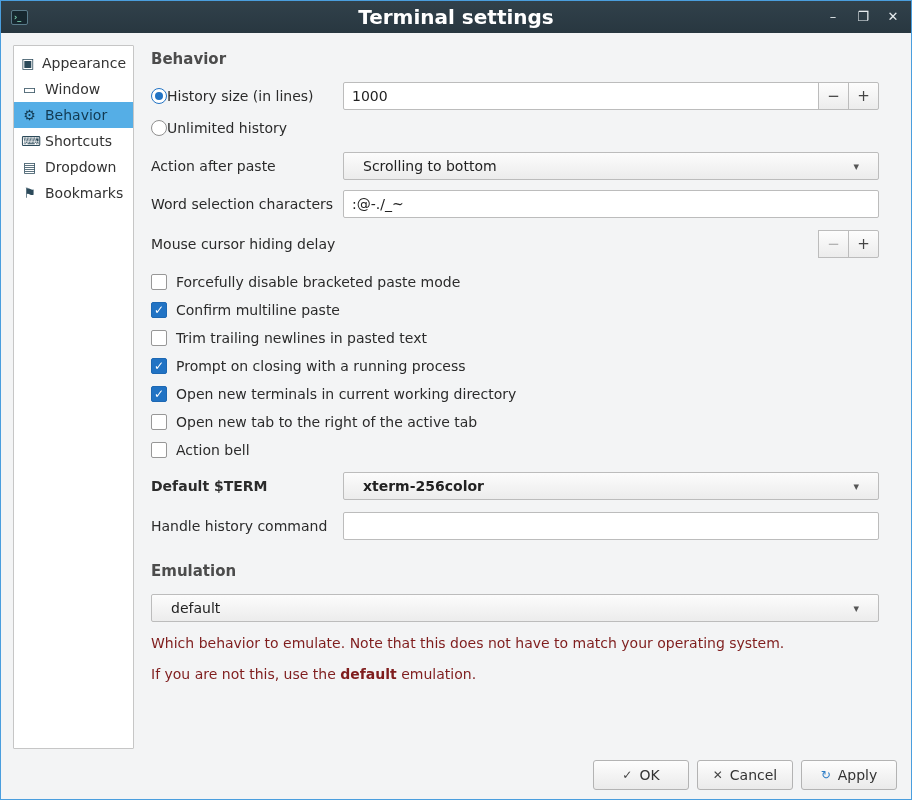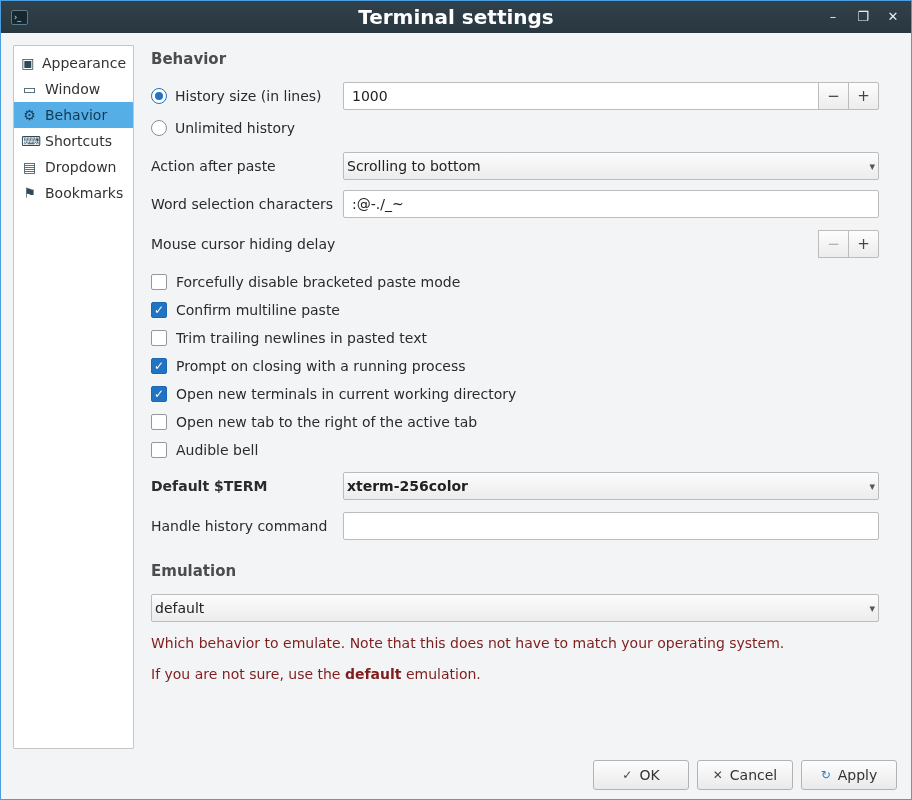--- a/index.html
+++ b/index.html
@@ -64,21 +64,21 @@
   .content {
     flex: 1 1 auto;
     padding: 5px 32px 0 17px;
     min-width: 0;
   }
   h2.section {
     font-size: 15px; font-weight: bold; color: #4c4c4c;
     margin: 0 0 14px 0;
   }
   .row { display: flex; align-items: center; margin: 0 0 10px 0; }
-  .lblcol { flex: 0 0 192px; display: flex; align-items: center; gap: 8px; color: #2b2b2b; }
+  .lblcol { flex: 0 0 192px; display: flex; align-items: center; gap: 0; color: #2b2b2b; }
   .ctl { flex: 1 1 auto; display: flex; align-items: stretch; }
   
   input.text {
     flex: 1 1 auto; height: 28px;
     border: 1px solid #bcbcbc; border-radius: 2px;
     background: #fff; padding: 0 8px;
     font: 14px "DejaVu Sans", sans-serif; color: #222;
     outline: none; min-width: 0;
   }
   .spin input.text { border-radius: 2px 0 0 2px; }
@@ -90,21 +90,21 @@
     display: flex; align-items: center; justify-content: center;
     font-size: 15px; color: #444; cursor: default;
   }
   .spin-btn.last { border-radius: 0 2px 2px 0; }
   .spin-btn.disabled { color: #b0b0b0; }
   .dropdown {
     flex: 1 1 auto; height: 28px;
     border: 1px solid #bcbcbc; border-radius: 2px;
     background: linear-gradient(#fcfcfc, #ececec);
     display: flex; align-items: center; justify-content: space-between;
-    padding: 0 3px; color: #222; cursor: default;
+    padding: 0 19px; color: #222; cursor: default;
   }
   .dropdown .chev { color: #555; font-size: 11px; }
   
   .radio {
     width: 16px; height: 16px; flex: 0 0 16px;
     border: 1px solid #909090; border-radius: 50%;
     background: #fff; position: relative;
   }
   .radio.on { border-color: #2173c4; }
   .radio.on::after {
@@ -254,21 +254,21 @@
     <div class="check-row">
       <span class="checkbox on">✓</span>
       <span>Open new terminals in current working directory</span>
     </div>
     <div class="check-row">
       <span class="checkbox">✓</span>
       <span>Open new tab to the right of the active tab</span>
     </div>
     <div class="check-row">
       <span class="checkbox">✓</span>
-      <span>Audible bell</span>
+      <span>Action bell</span>
     </div>
 
     <div class="row gap-md" style="margin-top:14px;font-weight:bold;">
       <div class="lblcol">
           <span>Default $TERM</span>
         </div>
       <div class="ctl">
         <div class="dropdown">
           <span>xterm-256color</span>
           <span class="chev">▾</span>
@@ -288,21 +288,21 @@
     <h2 class="section" style="margin-top:22px;">Emulation</h2>
     <div class="row gap-md">
       <div class="ctl">
         <div class="dropdown">
           <span>default</span>
           <span class="chev">▾</span>
         </div>
       </div>
     </div>
     <p class="help">Which behavior to emulate. Note that this does not have to match your operating system.</p>
-    <p class="help"><span>If you are not sure, use the </span><b>default</b><span> emulation.</span></p>
+    <p class="help"><span>If you are not this, use the </span><b>default</b><span> emulation.</span></p>
   </div>
 </div>
 
 <div class="footer">
   <div class="btn">
     <span class="b-icon">✓</span>
     <span>OK</span>
   </div>
   <div class="btn">
     <span class="b-icon">✕</span>

